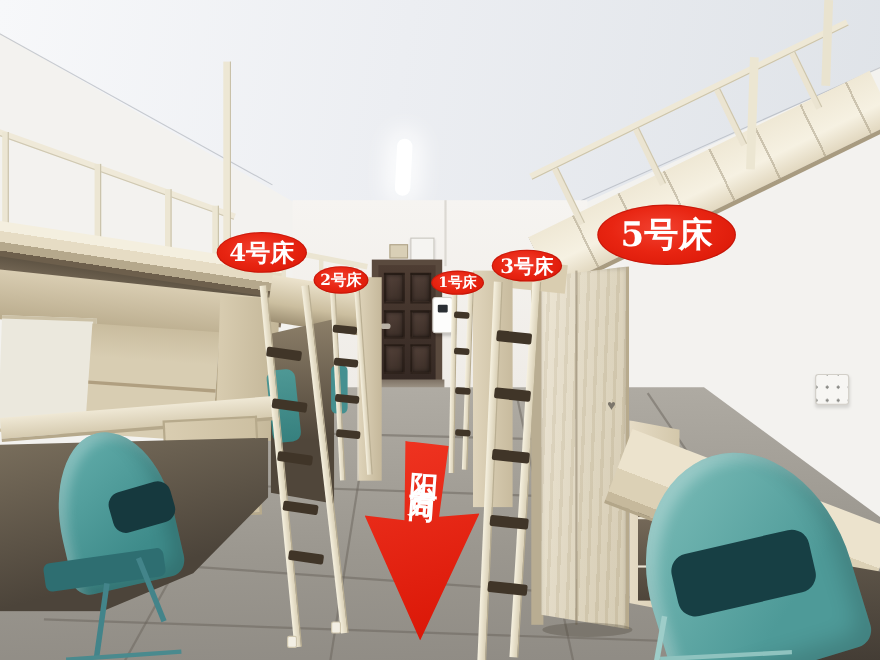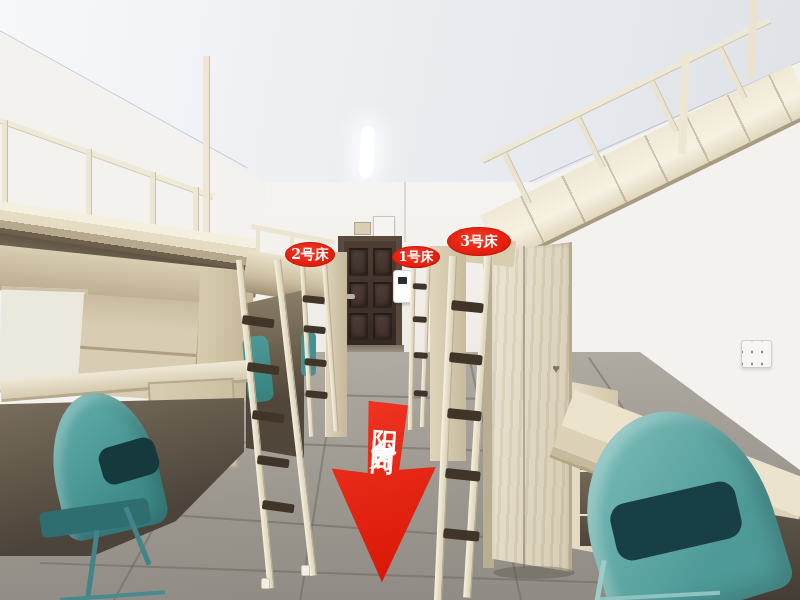--- a/index.html
+++ b/index.html
@@ -207,21 +207,21 @@
   
   .lbl{display:flex;align-items:center;justify-content:center;border-radius:50%;
     color:#fff;font-weight:900;white-space:nowrap;z-index:50;
     font-family:"DejaVu Serif","Liberation Serif",serif;
     background:radial-gradient(ellipse at 45% 40%,#f14130 0%,#e82512 45%,#d61404 100%);
     box-shadow:inset 0 0 0 1px rgba(150,10,0,.35);}
   .lbl-bed6{left:40px;top:152px;width:114px;height:60px;font-size:32px;}
   .lbl-bed4{left:197px;top:211px;width:82px;height:37px;font-size:22px;}
   .lbl-bed2{left:285px;top:242px;width:50px;height:25px;font-size:14px;}
   .lbl-bed1{left:392px;top:246px;width:48px;height:22px;font-size:13px;}
-  .lbl-bed3{left:447px;top:227px;width:64px;height:29px;font-size:14px;}
+  .lbl-bed3{left:447px;top:227px;width:64px;height:29px;font-size:18px;}
   .lbl-bed5{left:543px;top:186px;width:126px;height:55px;font-size:31px;}
   .lbl-entrance{left:319px;top:349px;width:94px;height:27px;font-size:15px;}
   .balcony-arrow{left:330px;top:402px;width:104px;height:180px;transform:rotate(4deg);z-index:40;
     clip-path:polygon(31% 0%,69% 1%,65% 37%,100% 34%,56% 100%,0% 39%,35% 40%);
     background:linear-gradient(160deg,#f03522,#d91505);}
   .arrow-text{left:50%;top:8px;transform:translateX(-50%);writing-mode:vertical-rl;
     text-orientation:upright;color:#fff;font-weight:900;font-size:26px;letter-spacing:6px;
     font-family:"DejaVu Serif","Liberation Serif",serif;}
 </style>
 </head>
@@ -362,17 +362,19 @@
   <div class="lstep las las2"></div>
   <div class="lstep las las3"></div>
   <div class="lstep las las4"></div>
   <div class="lstep las las5"></div>
   <div class="foot foot1"></div>
   <div class="foot foot2"></div>
 
   <div class="balcony-arrow">
     <span class="arrow-text">阳台方向</span>
   </div>
+  <div class="lbl lbl-bed4">4号床</div>
   <div class="lbl lbl-bed2">2号床</div>
   <div class="lbl lbl-bed1">1号床</div>
   <div class="lbl lbl-bed3">3号床</div>
+  <div class="lbl lbl-bed5">5号床</div>
 
 </div>
 
 </body></html>

